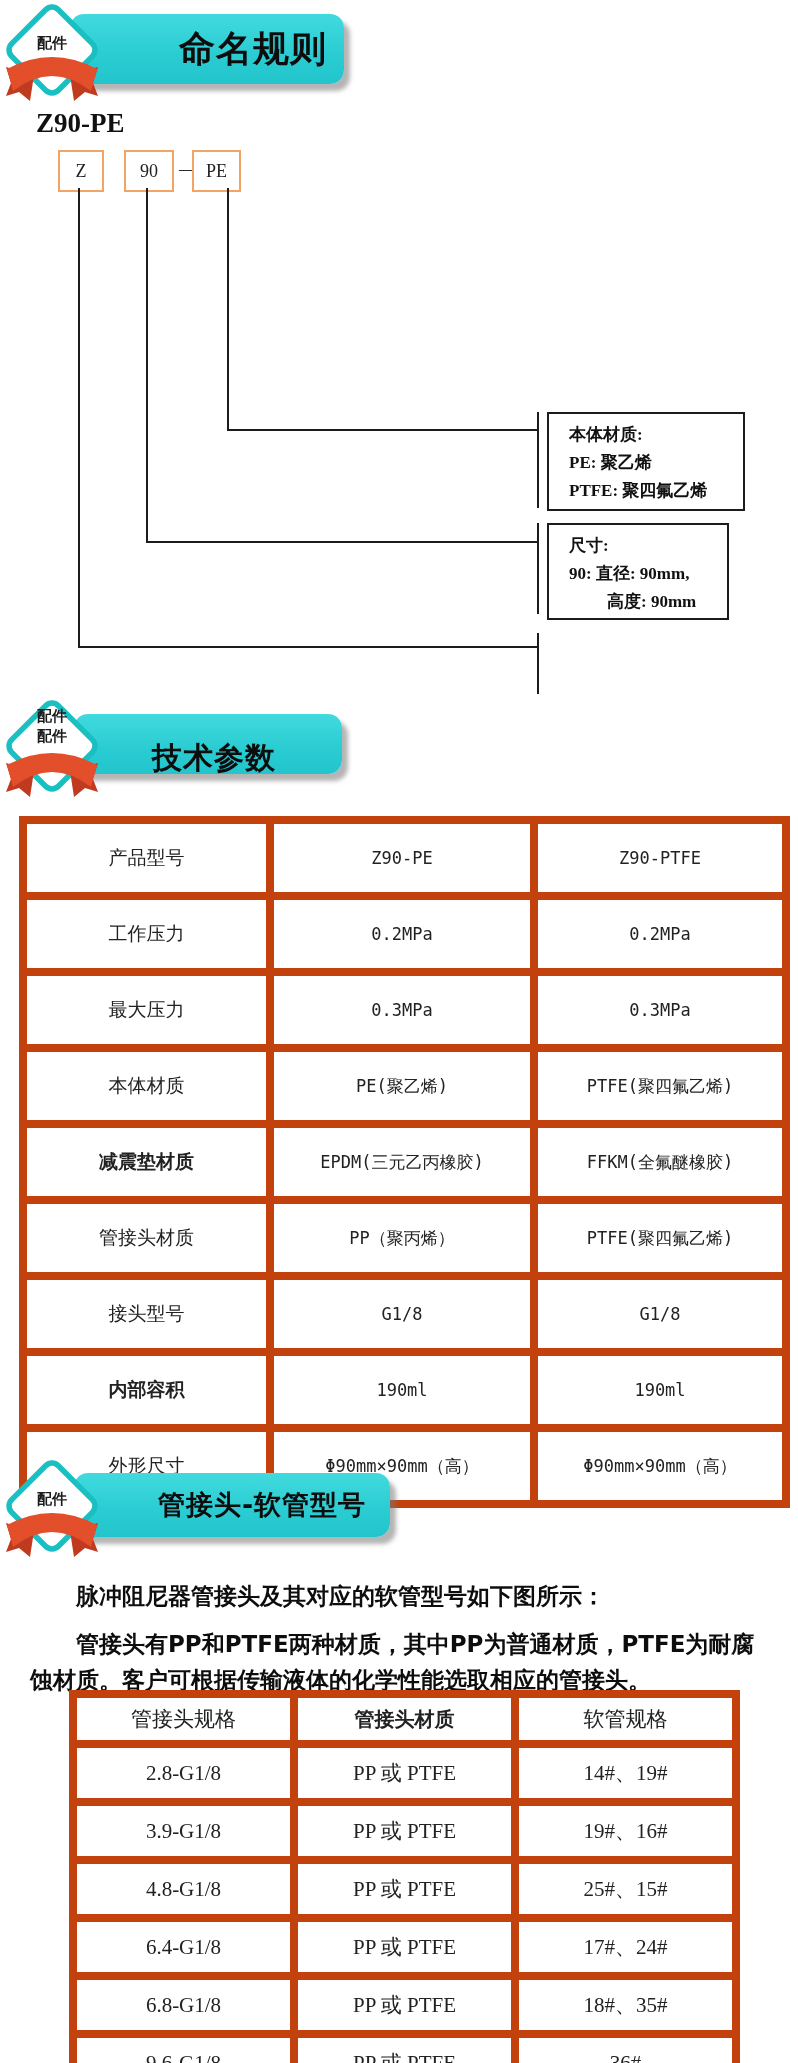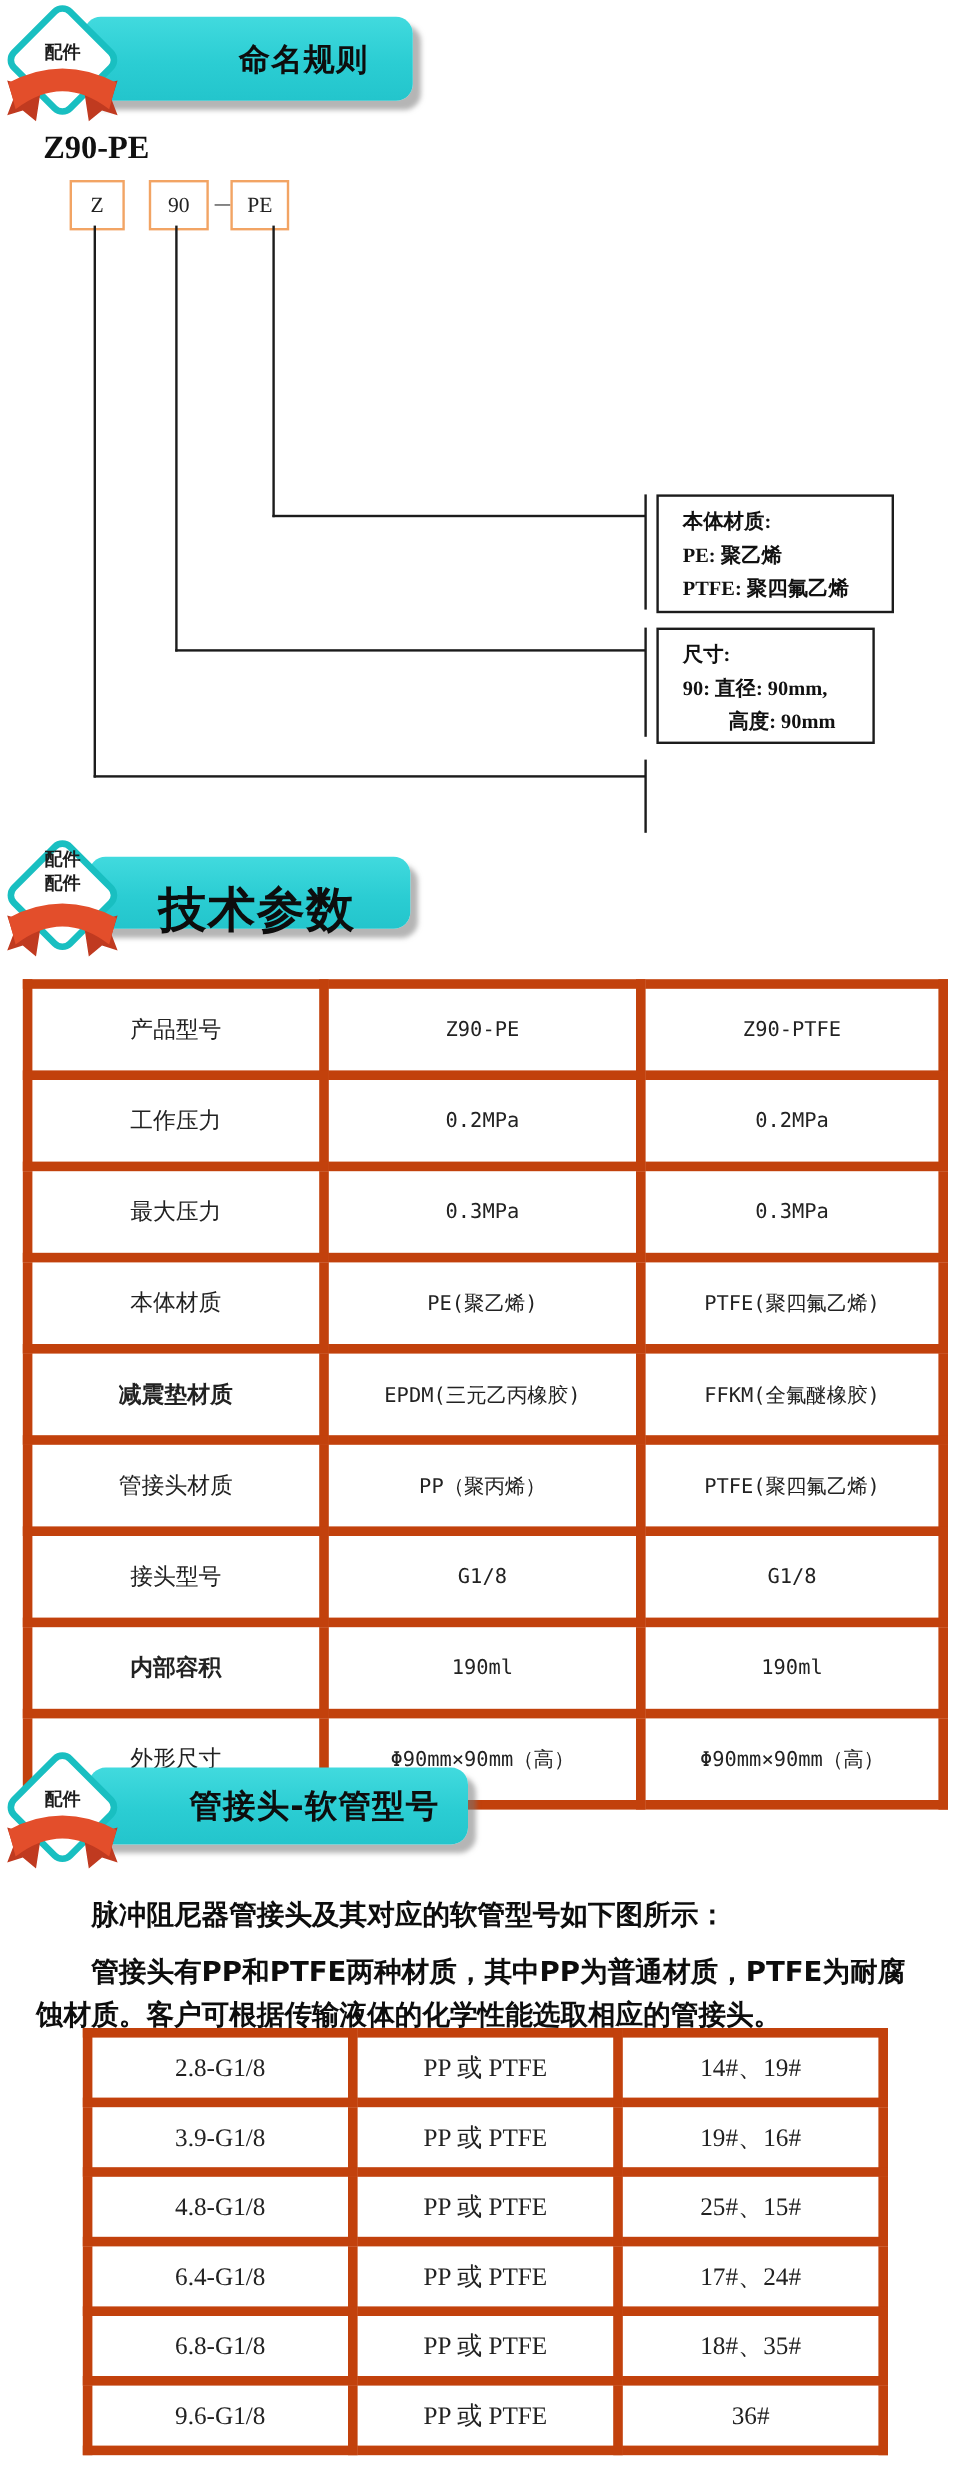--- a/index.html
+++ b/index.html
@@ -49,21 +49,21 @@
   .body-text { position:absolute; left:18px; top:1566px; width:770px;
                font-size:23px; line-height:36px; font-weight:bold; color:#0d0d0d; }
   .body-text p { margin:12px; text-indent:2em; }
 </style>
 </head>
 <body>
 
 <div class="page">
 
   <div class="banner-bar" style="left:70px; top:14px; width:218px; height:70px; padding-left:56px;">
-    <span class="banner-title" style="font-size:26px;margin-left:36px;">命名规则</span>
+    <span class="banner-title" style="font-size:36px;margin-left:36px;">命名规则</span>
   </div>
   <div class="badge" style="left:0; top:0;">
     <svg width="104" height="106" viewBox="0 0 104 106">
       <g transform="rotate(45 52 50)">
         <rect x="19" y="17" width="66" height="66" rx="9" fill="#ffffff" stroke="#19bfc1" stroke-width="5.5"></rect>
       </g>
       <path d="M6,67 L34,75 L30,101 L19,92 L6,96 L11,83 Z" fill="#c03a20"></path>
       <path d="M98,67 L70,75 L74,101 L85,92 L98,96 L93,83 Z" fill="#c03a20"></path>
       <path d="M7,69 Q52,45 97,69 L91,91 Q52,61 13,91 Z" fill="#e34e2b"></path>
     </svg>
@@ -92,21 +92,21 @@
     <div>PE: 聚乙烯</div>
     <div>PTFE: 聚四氟乙烯</div>
   </div>
   <div class="callout" style="left:547px; top:523px; width:158px; height:86px;">
     <div>尺寸:</div>
     <div>90: 直径: 90mm,</div>
     <div class="indent">高度: 90mm</div>
   </div>
 
   <div class="banner-bar" style="left:74px; top:714px; width:256px; height:60px; padding-left:12px;">
-    <span class="banner-title" style="font-size:40px;margin-top:28px;">技术参数</span>
+    <span class="banner-title" style="font-size:30px;margin-top:28px;">技术参数</span>
   </div>
   <div class="badge" style="left:0; top:696px;">
     <svg width="104" height="106" viewBox="0 0 104 106">
       <g transform="rotate(45 52 50)">
         <rect x="19" y="17" width="66" height="66" rx="9" fill="#ffffff" stroke="#19bfc1" stroke-width="5.5"></rect>
       </g>
       <path d="M6,67 L34,75 L30,101 L19,92 L6,96 L11,83 Z" fill="#c03a20"></path>
       <path d="M98,67 L70,75 L74,101 L85,92 L98,96 L93,83 Z" fill="#c03a20"></path>
       <path d="M7,69 Q52,45 97,69 L91,91 Q52,61 13,91 Z" fill="#e34e2b"></path>
     </svg>
@@ -191,20 +191,25 @@
     <p>管接头有PP和PTFE两种材质，其中PP为普通材质，PTFE为耐腐蚀材质。客户可根据传输液体的化学性能选取相应的管接头。</p>
   </div>
 
   <table class="fit-table">
     <colgroup>
         <col style="width:221px">
         <col style="width:221px">
         <col style="width:221px">
       </colgroup>
     <tbody>
+        <tr>
+      <th>管接头规格</th>
+      <th class="heavy">管接头材质</th>
+      <th>软管规格</th>
+    </tr>
     <tr>
       <td>2.8-G1/8</td>
       <td>PP 或 PTFE</td>
       <td>14#、19#</td>
     </tr>
     <tr>
       <td>3.9-G1/8</td>
       <td>PP 或 PTFE</td>
       <td>19#、16#</td>
     </tr>

